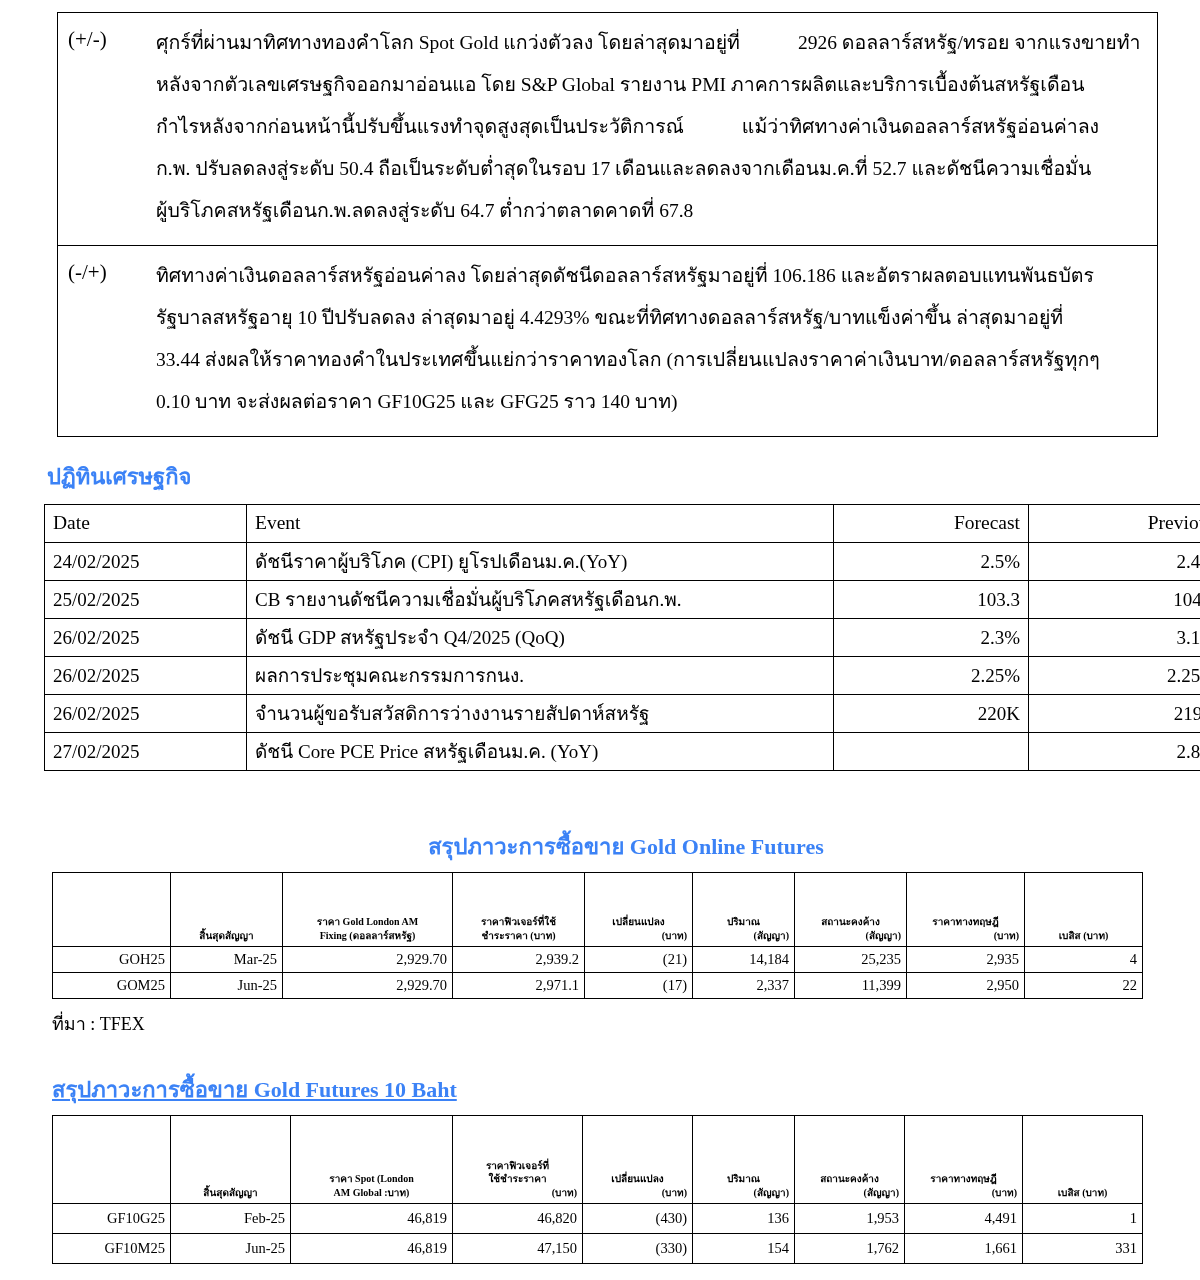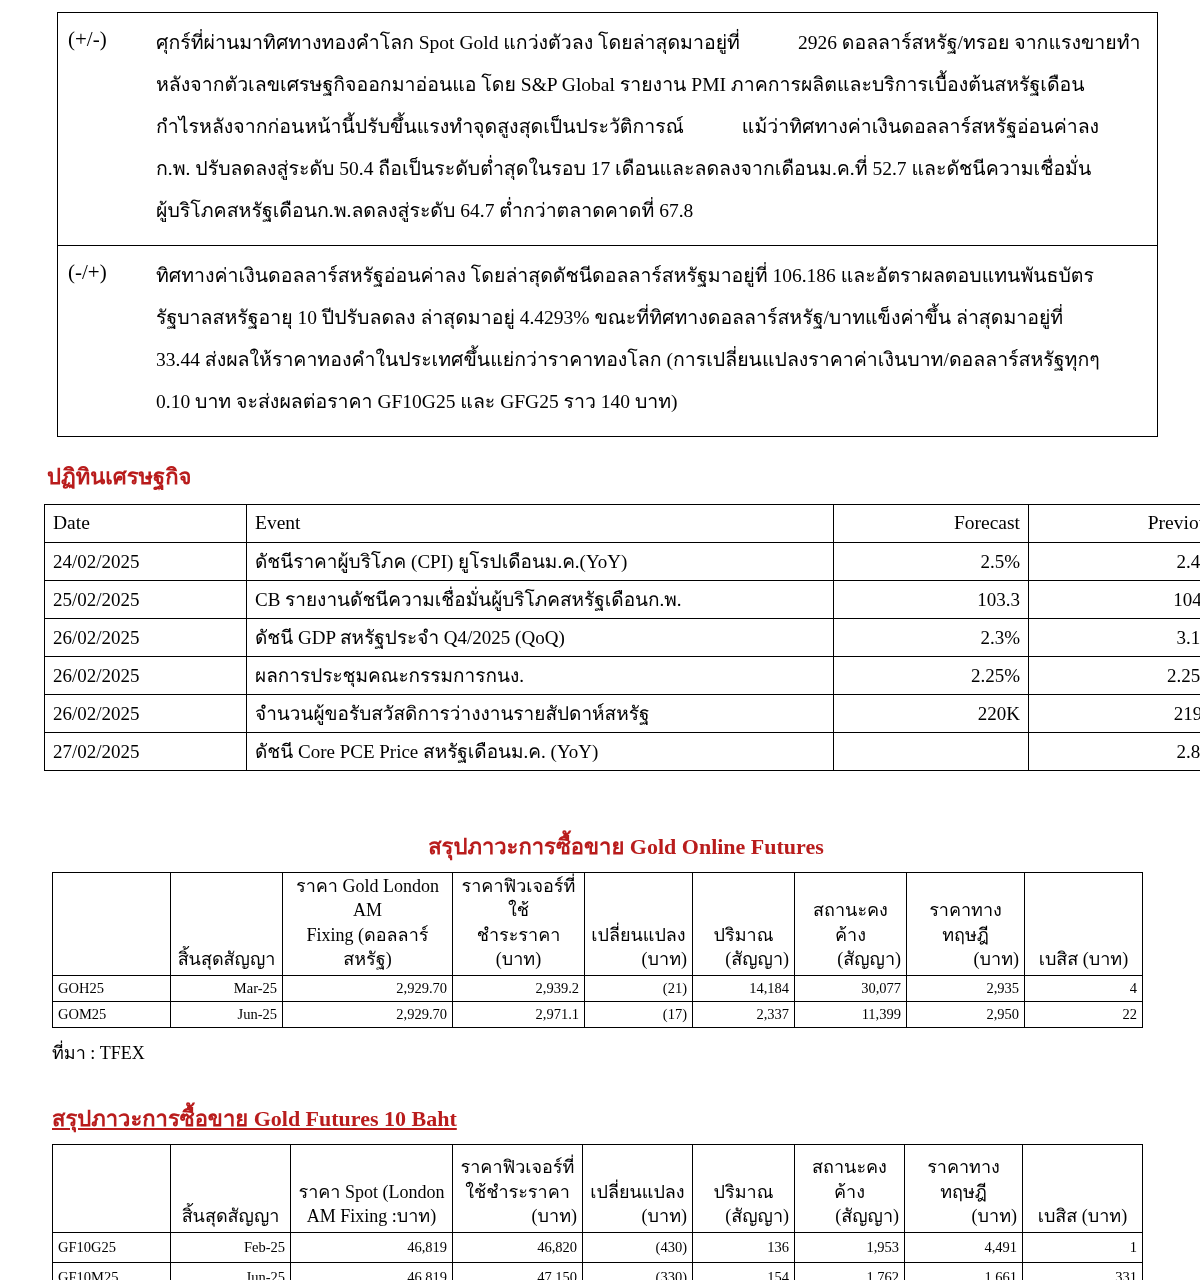--- a/index.html
+++ b/index.html
@@ -54,21 +54,21 @@
     font-size: 19.5px;
     line-height: 40px;
     white-space: nowrap;
     font-family: "Liberation Serif", "DejaVu Serif", serif;
   }
   .body-cell p.indent0 { text-indent: 0; }
   .gapwide { display: inline-block; width: 58px; }
 
   
   .section-heading {
-    color: #b91c1c;
+    color: #3b82f6;
     font-weight: bold;
     font-size: 22px;
     font-family: "Liberation Serif", "DejaVu Serif", serif;
   }
   #econ-heading { margin: 22px 0 10px 47px; }
   #gold-online-heading { margin: 0 0 8px 52px; text-align: center; }
   #gold10-heading { margin: 0 0 8px 52px; text-decoration: underline; }
 
   
   table.doc-table {
@@ -104,27 +104,27 @@
   .fut-table {
     table-layout: fixed;
     font-size: 14.5px;
   }
   .fut-table td {
     padding: 1px 5px;
     line-height: 1.35;
   }
   .fut-table thead td {
     text-align: center;
-    font-weight: normal;
-    font-size: 18px;
+    font-weight: bold;
+    font-size: 10px;
     vertical-align: bottom;
     padding-bottom: 4px;
   }
   .fut-table tbody td { text-align: right; height: 23px; }
-  .fut-table tbody td.sym { text-align: left; }
+  .fut-table tbody td.sym { text-align: right; }
   .hdr-2 { display: block; }
   .hdr-r { text-align: right; display: block; }
 
   #gold-online-table { margin-left: 52px; width: 1090px; }
   #gold-online-table col.c0 { width: 118px; }
   #gold-online-table col.c1 { width: 112px; }
   #gold-online-table col.c2 { width: 170px; }
   #gold-online-table col.c3 { width: 132px; }
   #gold-online-table col.c4 { width: 108px; }
   #gold-online-table col.c5 { width: 102px; }
@@ -289,21 +289,21 @@
       </tr>
     </thead>
     <tbody>
       <tr>
         <td class="sym">GOH25</td>
         <td>Mar-25</td>
         <td>2,929.70</td>
         <td>2,939.2</td>
         <td>(21)</td>
         <td>14,184</td>
-        <td>30,077</td>
+        <td>25,235</td>
         <td>2,935</td>
         <td>4</td>
       </tr>
       <tr>
         <td class="sym">GOM25</td>
         <td>Jun-25</td>
         <td>2,929.70</td>
         <td>2,971.1</td>
         <td>(17)</td>
         <td>2,337</td>
@@ -335,21 +335,21 @@
     <thead>
       <tr>
         <td>
           <span class="hdr-2"></span>
         </td>
         <td>
           <span class="hdr-2">สิ้นสุดสัญญา</span>
         </td>
         <td>
           <span class="hdr-2">ราคา Spot (London</span>
-          <span class="hdr-2">AM Fixing :บาท)</span>
+          <span class="hdr-2">AM Global :บาท)</span>
         </td>
         <td>
           <span class="hdr-2">ราคาฟิวเจอร์ที่</span>
           <span class="hdr-2">ใช้ชำระราคา</span>
           <span class="hdr-r">(บาท)</span>
         </td>
         <td>
           <span class="hdr-2">เปลี่ยนแปลง</span>
           <span class="hdr-r">(บาท)</span>
         </td>

